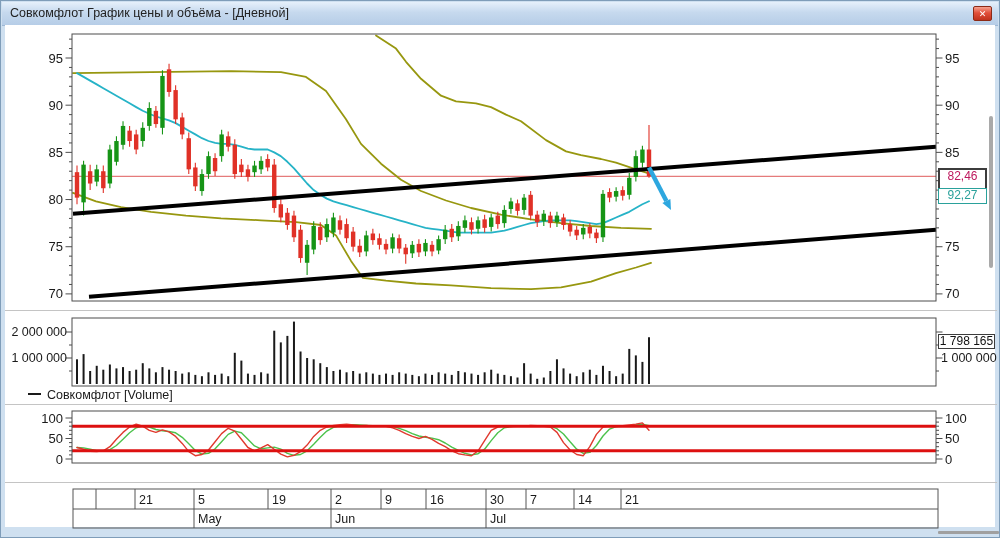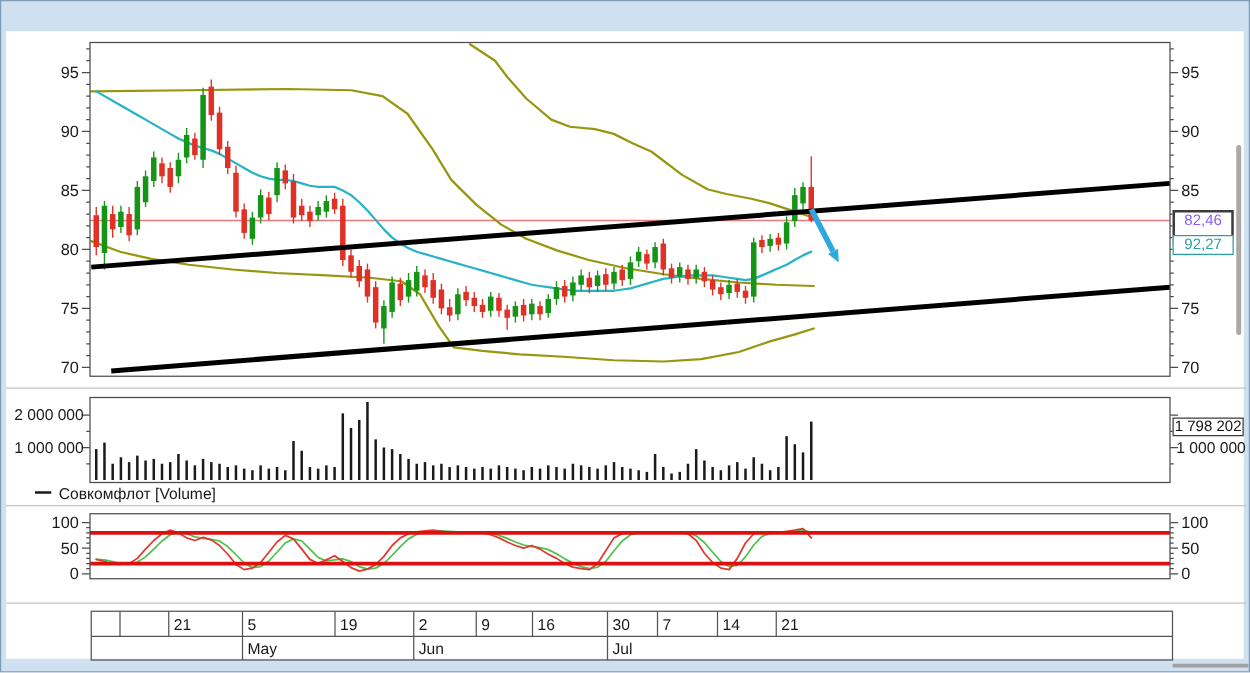--- a/index.html
+++ b/index.html
@@ -27,32 +27,36 @@
   .content{
     position:absolute;left:4px;top:24px;right:4px;bottom:10px;background:#ffffff;
   }
   .divider{position:absolute;left:4px;width:992px;height:1px;background:#c4c4c4;}
   #chart{position:absolute;left:0;top:0;}
   svg text{font-family:"Liberation Sans",sans-serif;}
   .axis-box{
     position:absolute;background:#fff;text-align:center;
     font-size:12px;box-sizing:border-box;white-space:nowrap;
   }
-  .last-price{left:937px;top:167px;width:49px;height:28px;border:2px solid #3c3c3c;color:#8b5cf6;line-height:12px;}
+  .last-price{left:937px;top:167px;width:49px;height:28px;border:2px solid #3c3c3c;color:#be185d;line-height:12px;}
   .indicator-price{left:937px;top:187px;width:49px;height:16px;border:1.5px solid #2aa19b;color:#2aa19b;line-height:13px;}
   .last-volume{left:937px;top:333px;width:57px;height:15px;border:1.5px solid #3c3c3c;color:#111;line-height:12px;}
   .legend{position:absolute;left:0;height:14px;font-size:12.5px;color:#1a1a1a;white-space:nowrap;}
   .legend .dash{display:inline-block;width:13px;height:2px;margin:0 6px 3px 27px;vertical-align:middle;}
   .vscroll{position:absolute;left:988px;top:115px;width:4px;height:152px;background:#a9a9a9;border-radius:2px;}
   .hscroll{position:absolute;left:937px;top:530px;width:61px;height:3px;background:#a0a0a0;border-radius:1px;}
 </style>
 </head>
 <body>
 
 <div class="window">
+  <div class="titlebar">
+    <span class="title">Совкомфлот График цены и объёма - [Дневной]</span>
+    <button class="close-btn">✕</button>
+  </div>
 
   <div class="content"></div>
 
   <div class="divider" style="top:309px"></div>
   <div class="divider" style="top:403px"></div>
   <div class="divider" style="top:481px"></div>
 
   <svg id="chart" width="1000" height="538">
       <g>
         <line x1="71" y1="175.32744000000005" x2="935" y2="175.32744000000005" stroke="#e57b7b" stroke-width="1.2"></line>
@@ -477,21 +481,21 @@
         <text x="197" y="522" text-anchor="start" font-size="12.5" fill="#1a1a1a">May</text>
         <line x1="330" y1="508" x2="330" y2="527" stroke="#555" stroke-width="1"></line>
         <text x="334" y="522" text-anchor="start" font-size="12.5" fill="#1a1a1a">Jun</text>
         <line x1="485" y1="508" x2="485" y2="527" stroke="#555" stroke-width="1"></line>
         <text x="489" y="522" text-anchor="start" font-size="12.5" fill="#1a1a1a">Jul</text>
       </g>
     </svg>
 
   <div class="axis-box last-price">82,46</div>
   <div class="axis-box indicator-price">92,27</div>
-  <div class="axis-box last-volume">1 798 202</div>
+  <div class="axis-box last-volume">1 798 165</div>
 
   <div class="legend" style="top:387px">
     <span class="dash" style="background:#1a1a1a"></span><span>Совкомфлот [Volume]</span>
   </div>
 
   <div class="vscroll"></div>
   <div class="hscroll"></div>
 </div>
 
 </body></html>

